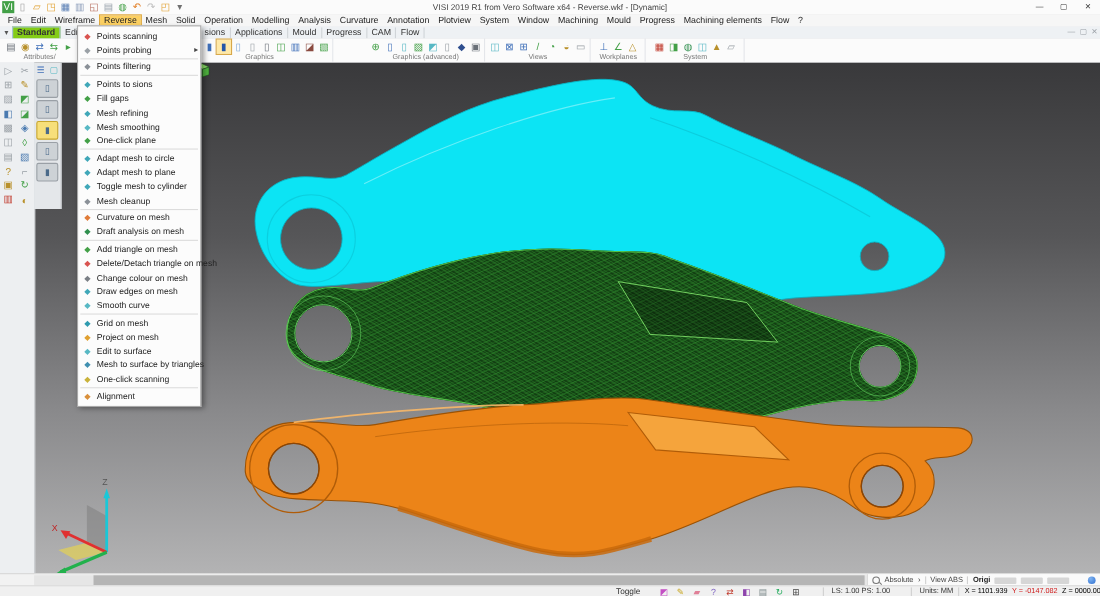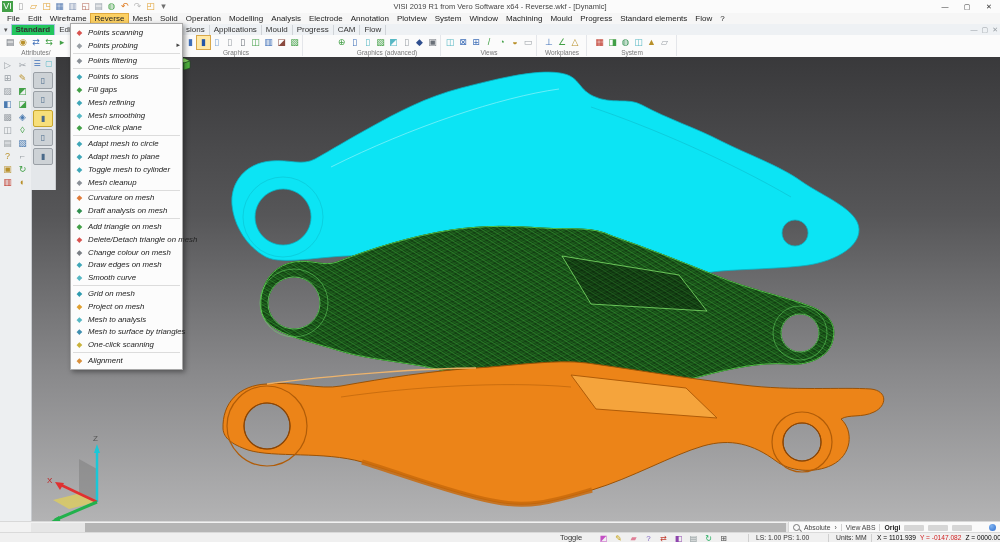--- a/index.html
+++ b/index.html
@@ -20,21 +20,21 @@
   
   #menubar{left:0;top:13px;width:1000px;height:11px;background:#f6f6f6;display:flex;align-items:center;padding-left:3px;box-sizing:border-box;}
   .mbitem{font-size:8px;color:#222;padding:0 4px;line-height:10px;white-space:nowrap;}
   .mbitem.active{background:#fcd062;outline:1px solid #e0a93e;}
 
   
   #tabrow{left:0;top:24px;width:1000px;height:11px;background:#eef1f4;border-bottom:1px solid #d5d9dd;}
   .tabset{position:absolute;top:0;height:11px;display:flex;align-items:center;}
   #tabsL{left:1px;} #tabsR{left:182px;}
   .rtab{font-size:8px;color:#333;padding:0 4px;line-height:10px;border-right:1px solid #d0d4d8;white-space:nowrap;}
-  .rtab.active{background:#22c55e;border:1px solid #a8c2e0;font-weight:bold;}
+  .rtab.active{background:#84cc16;border:1px solid #a8c2e0;font-weight:bold;}
   .tabcaret{font-size:7px;color:#555;padding:0 3px;}
   #childctl{position:absolute;right:2px;top:0;height:11px;display:flex;gap:4px;align-items:center;}
   .cbtn{font-size:7px;color:#9aa0a6;line-height:10px;}
 
   
   #toolbar{left:0;top:35px;width:1000px;height:22px;background:#fbfbfb;border-bottom:1px solid #d8dbe0;}
   .tgroup{position:absolute;top:0;height:21px;display:flex;flex-direction:column;align-items:center;border-right:1px solid #e4e6ea;}
   .ticons{display:flex;align-items:center;height:14px;}
   .ticon{width:13px;height:13px;display:flex;align-items:center;justify-content:center;font-size:9px;}
   .ticon.active{background:#ffe9a8;outline:1px solid #d8a84a;}
@@ -53,21 +53,21 @@
 
   
   #viewport{left:31px;top:57px;width:969px;height:464px;
             background:linear-gradient(180deg,#39393b 0%,#565658 34%,#89898b 68%,#b3b3b4 100%);}
 
   
   #revmenu{left:70px;top:23px;width:111px;background:#fcfcfc;border:1px solid #a8a8a8;
            box-shadow:2px 2px 5px rgba(0,0,0,.4);z-index:50;padding:2px 0;}
   .mitem{height:12.8px;display:flex;align-items:center;padding:0 2px 0 3px;}
   .micon{width:11px;font-size:7.5px;text-align:center;flex:0 0 11px;}
-  .mlabel{font-size:7.8px;color:#222;padding-left:3px;white-space:nowrap;font-style:italic;}
+  .mlabel{font-size:7.8px;color:#222;padding-left:3px;white-space:nowrap;}
   .marrow{margin-left:auto;font-size:7px;color:#444;}
   .msep{height:1px;background:#dcdcdc;margin:1px 2px;}
 
   
   #brow1{left:0;top:521px;width:1000px;height:11px;background:#f2f2f2;border-top:1px solid #d8d8d8;}
   #hscroll{position:absolute;left:31px;top:1px;width:757px;height:9px;background:#e6e6e6;}
   #hthumb{position:absolute;left:54px;top:0;width:701px;height:9px;background:#b5b5b5;}
   #selbar{position:absolute;left:788px;top:0;width:212px;height:11px;background:#fafafa;border-left:1px solid #d8d8d8;
           display:flex;align-items:center;gap:4px;padding:0 4px;box-sizing:border-box;}
   .sb-sep{width:1px;height:7px;background:#d0d0d0;}
@@ -143,37 +143,37 @@
     <span class="mbitem">Mesh</span>
 
     <span class="mbitem">Solid</span>
 
     <span class="mbitem">Operation</span>
 
     <span class="mbitem">Modelling</span>
 
     <span class="mbitem">Analysis</span>
 
-    <span class="mbitem">Electrode</span>
+    <span class="mbitem">Curvature</span>
 
     <span class="mbitem">Annotation</span>
 
     <span class="mbitem">Plotview</span>
 
     <span class="mbitem">System</span>
 
     <span class="mbitem">Window</span>
 
     <span class="mbitem">Machining</span>
 
     <span class="mbitem">Mould</span>
 
     <span class="mbitem">Progress</span>
 
-    <span class="mbitem">Standard elements</span>
+    <span class="mbitem">Machining elements</span>
 
     <span class="mbitem">Flow</span>
 
     <span class="mbitem">?</span>
   </div>
 
 <div id="tabrow" class="abs">
   <div id="tabsL" class="tabset">
     <span class="tabcaret">▾</span>
     <span style="display:flex;align-items:center;">
@@ -678,21 +678,21 @@
         <span class="micon" style="color: rgb(224, 160, 48);">◆</span>
         <span class="mlabel">Project on mesh</span>
 
       </div>
 
     </div>
 
     <div>
       <div class="mitem">
         <span class="micon" style="color: rgb(87, 184, 196);">◆</span>
-        <span class="mlabel">Mesh to analysis</span>
+        <span class="mlabel">Edit to surface</span>
 
       </div>
 
     </div>
 
     <div>
       <div class="mitem">
         <span class="micon" style="color: rgb(63, 143, 176);">◆</span>
         <span class="mlabel">Mesh to surface by triangles</span>
 

